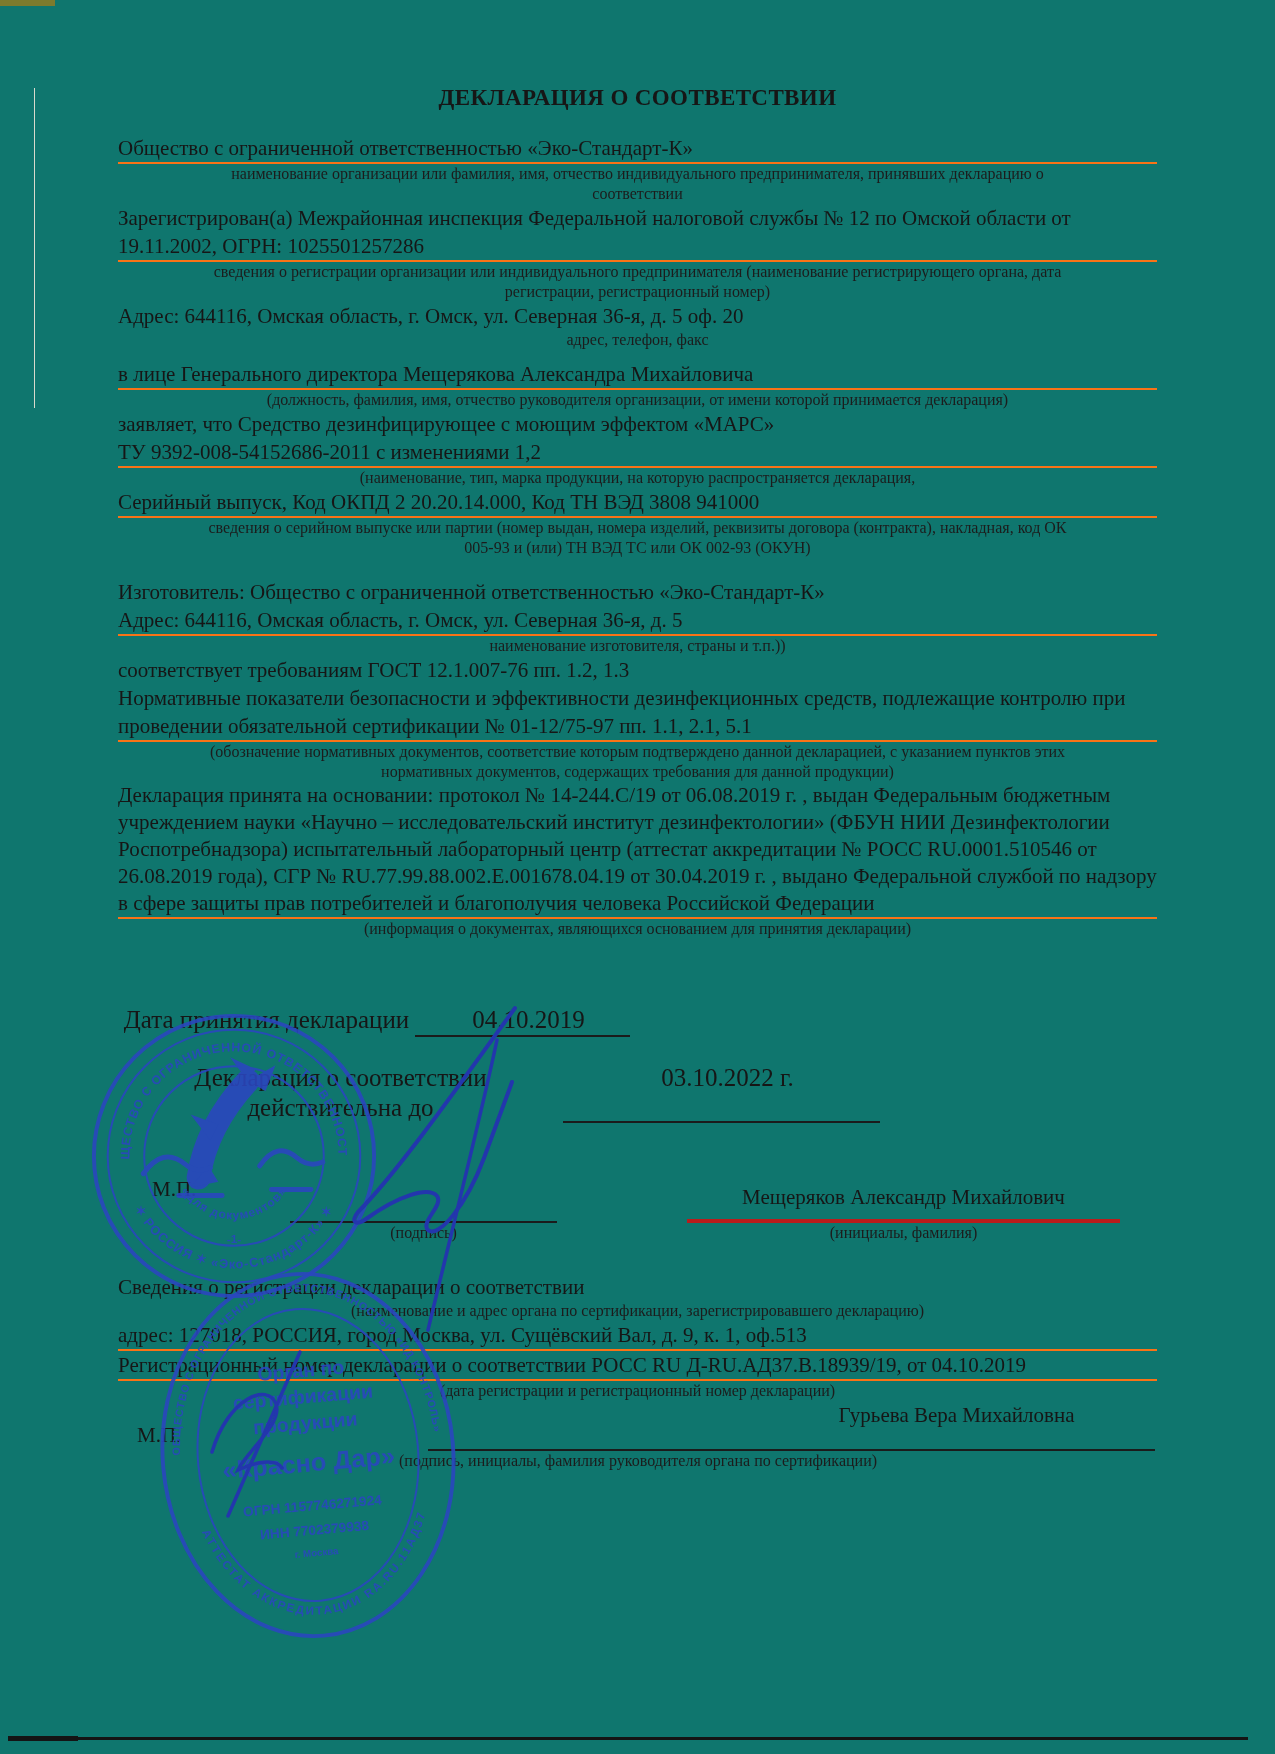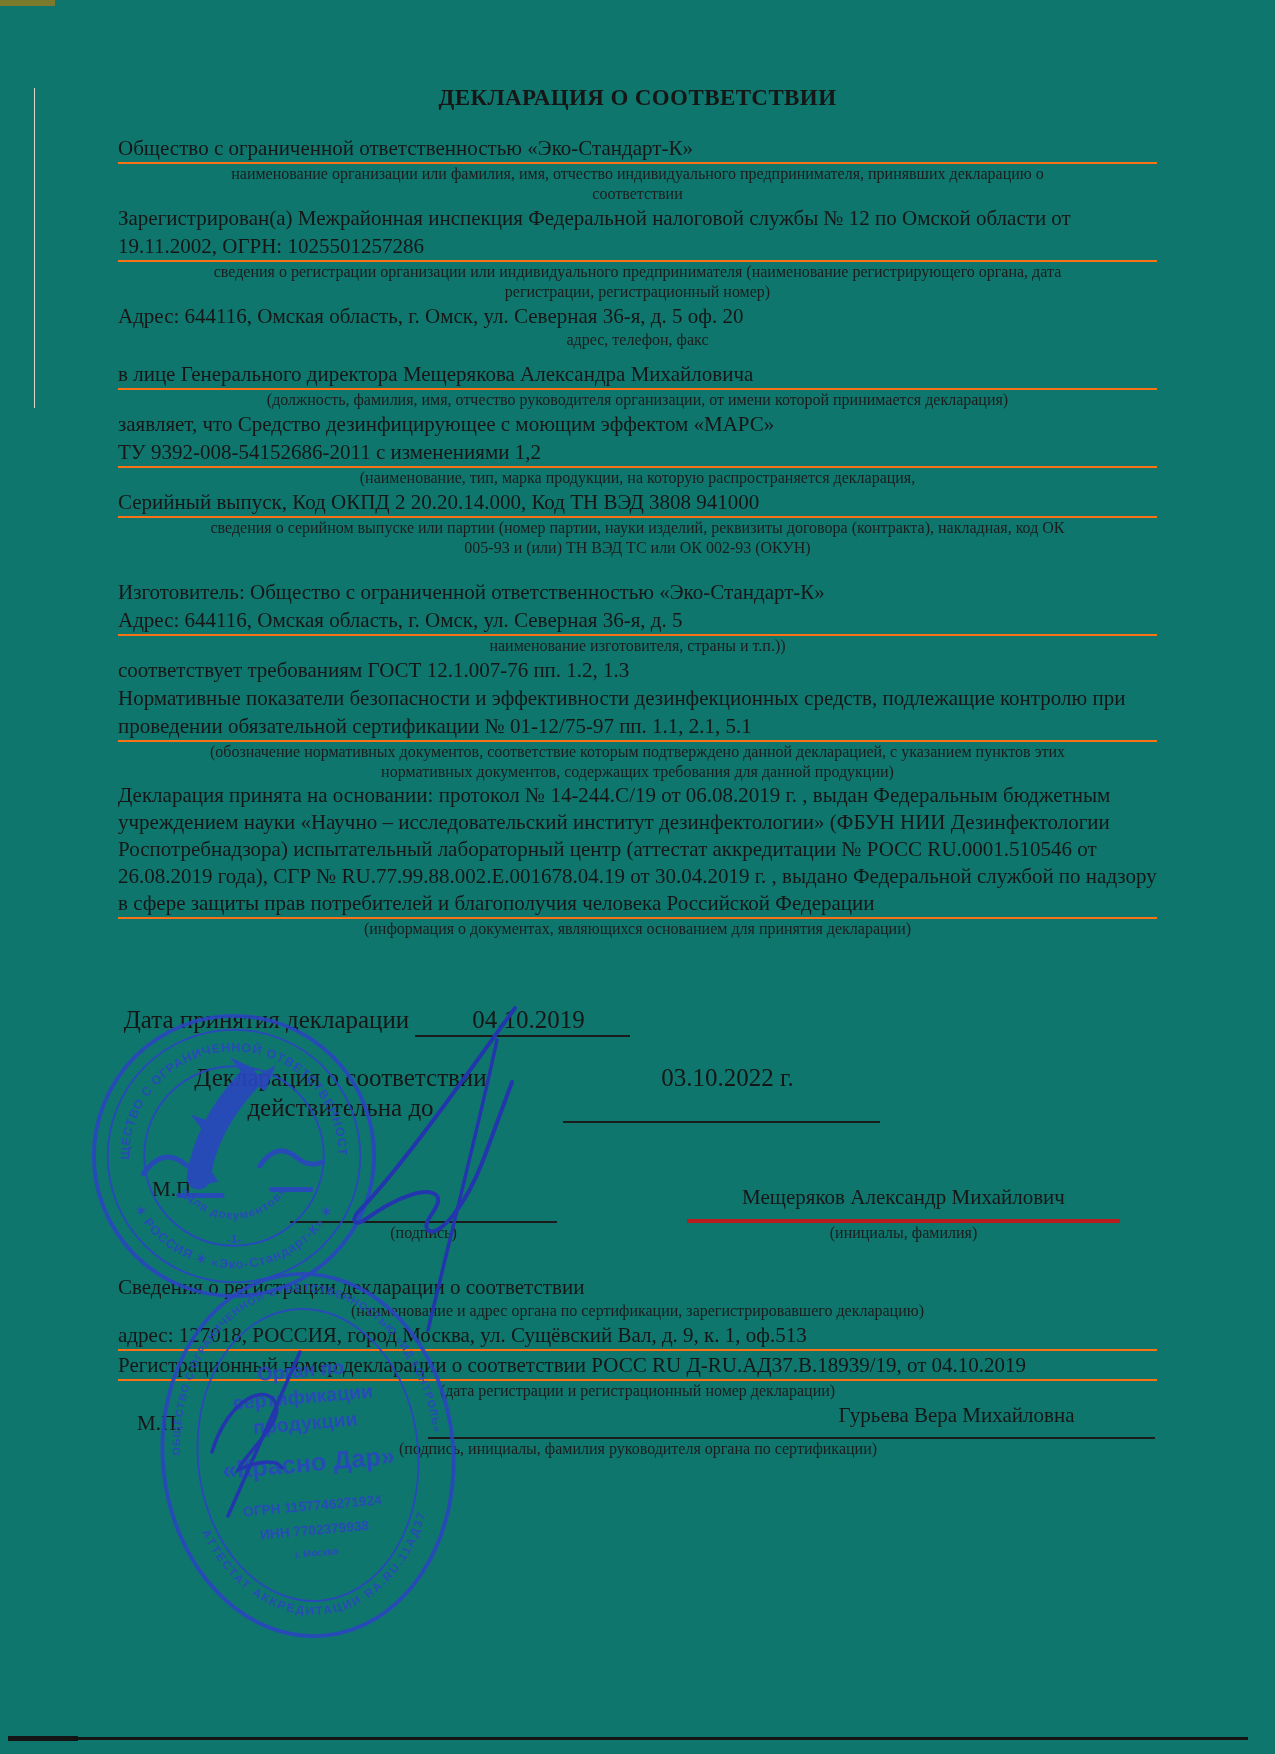--- a/index.html
+++ b/index.html
@@ -24,21 +24,21 @@
   .sigrow{display:flex;margin-top:20px;}
   .mp1{width:172px;box-sizing:border-box;padding-left:34px;padding-top:32px;font-size:21px;line-height:28px;}
   .sigline{width:267px;display:flex;flex-direction:column;}
   .sigline .slu{height:78px;border-bottom:2px solid #1b1b1b;}
   .sigspacer{width:130px;}
   .namewrap{width:433px;display:flex;flex-direction:column;justify-content:flex-end;}
   .namewrap .nm{font-size:21px;line-height:28px;text-align:center;padding-bottom:8px;border-bottom:4px solid #b91c1c;}
   .mp2row{display:flex;align-items:flex-end;}
   .mp2row .mp2{width:80px;box-sizing:border-box;padding-left:19px;font-size:21px;line-height:28px;padding-bottom:2px;}
   .mp2row .regsign{margin-left:230px;width:727px;border-bottom:2px solid #1b1b1b;}
-  .mp2row .regsign .nm2{font-size:21px;line-height:28px;text-align:center;padding-left:330px;padding-bottom:8px;}
+  .mp2row .regsign .nm2{font-size:21px;line-height:28px;text-align:center;padding-left:330px;padding-bottom:20px;}
   .cap-offset{margin-left:90px;width:860px;}
   .artifact-topleft{position:absolute;left:0;top:0;width:55px;height:6px;background:#8f7d22;opacity:.85;}
   .artifact-leftline{position:absolute;left:34px;top:88px;width:1px;height:320px;background:#d9d9cc;}
   .scanline{position:absolute;left:8px;top:1737px;width:1240px;height:3px;background:#141414;}
   .scanline2{position:absolute;left:8px;top:1736px;width:70px;height:5px;background:#141414;}
   .stamp{position:absolute;opacity:.88;}
   .stamp1{left:86px;top:1008px;}
   .stamp2{left:152px;top:1264px;transform:rotate(-5deg);}
   .sigoverlay{position:absolute;left:0;top:0;width:1275px;height:1754px;}
   svg text{font-family:"Liberation Sans", sans-serif;}
@@ -67,21 +67,21 @@
     <div class="cap">адрес, телефон, факс</div>
 
     <div class="line u mt10">в лице Генерального директора Мещерякова Александра Михайловича</div>
     <div class="cap">(должность, фамилия, имя, отчество руководителя организации, от имени которой принимается декларация)</div>
 
     <div class="line">заявляет, что Средство дезинфицирующее с моющим эффектом «МАРС»</div>
     <div class="line u">ТУ 9392-008-54152686-2011 с изменениями 1,2</div>
     <div class="cap">(наименование, тип, марка продукции, на которую распространяется декларация,</div>
 
     <div class="line u">Серийный выпуск, Код ОКПД 2 20.20.14.000, Код ТН ВЭД 3808 941000</div>
-    <div class="cap">сведения о серийном выпуске или партии (номер партии, науки изделий, реквизиты договора (контракта), накладная, код ОК</div>
+    <div class="cap">сведения о серийном выпуске или партии (номер выдан, номера изделий, реквизиты договора (контракта), накладная, код ОК</div>
     <div class="cap">005-93 и (или) ТН ВЭД ТС или ОК 002-93 (ОКУН)</div>
 
     <div class="line mt20">Изготовитель: Общество с ограниченной ответственностью «Эко-Стандарт-К»</div>
     <div class="line u">Адрес: 644116, Омская область, г. Омск, ул. Северная 36-я, д. 5</div>
     <div class="cap">наименование изготовителя, страны и т.п.))</div>
 
     <div class="line">соответствует требованиям ГОСТ 12.1.007-76 пп. 1.2, 1.3</div>
     <div class="para u">Нормативные показатели безопасности и эффективности дезинфекционных средств, подлежащие контролю при проведении обязательной сертификации № 01-12/75-97 пп. 1.1,  2.1, 5.1</div>
     <div class="cap">(обозначение нормативных документов, соответствие которым подтверждено данной декларацией, с указанием пунктов этих</div>
     <div class="cap">нормативных документов, содержащих требования для данной продукции)</div>

